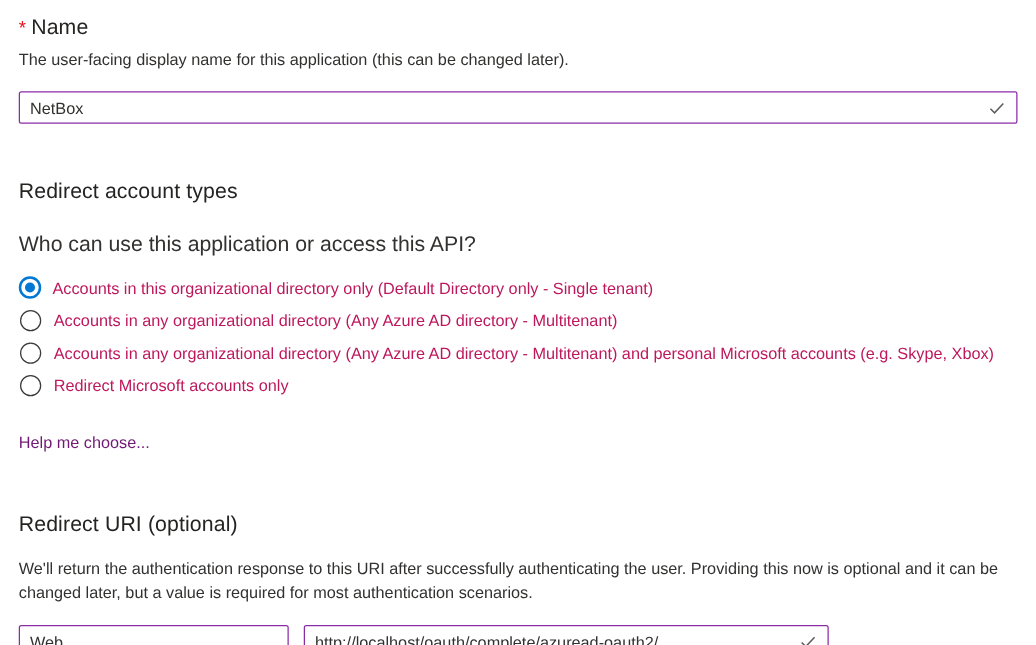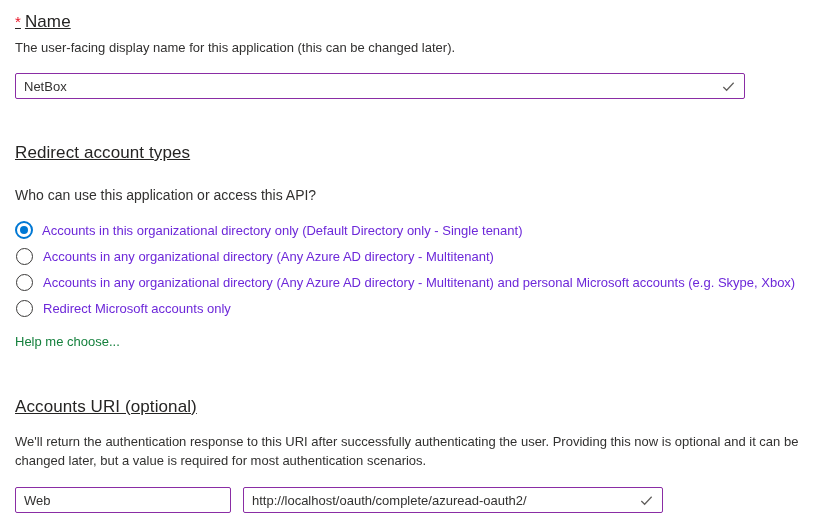--- a/index.html
+++ b/index.html
@@ -10,21 +10,20 @@
     color: #323130;
     overflow: hidden;
   }
   .page { padding: 10px 15px 0 15px; max-width: 829px; }
 
   .section-title {
     font-size: 17px;
     font-weight: 400;
     color: #252423;
     letter-spacing: 0.1px;
-    text-decoration: underline;
   }
   .required-marker { color: #e81123; margin-right: 4px; font-size: 15px; }
 
   .desc {
     font-size: 13px;
     color: #323130;
     line-height: 19px;
   }
 
   
@@ -51,25 +50,25 @@
     color: #323130;
     padding: 0 8px;
     height: 100%;
   }
   .field-check {
     flex: 0 0 auto;
     width: 16px; height: 16px;
     margin-right: 8px;
     display: flex; align-items: center; justify-content: center;
   }
-  .full-width { width: 730px; }
+  .full-width { width: 799px; }
 
   
   .account-section { margin-top: 44px; }
-  .account-question { margin-top: 23px; font-size: 14px; }
+  .account-question { margin-top: 23px; font-size: 17px; }
   .options { margin-top: 12px; }
   .radio-row {
     display: flex;
     align-items: center;
     height: 26px;
     cursor: pointer;
   }
   .radio {
     flex: 0 0 auto;
     width: 17px; height: 17px;
@@ -84,27 +83,27 @@
     border: 2px solid #0078d4;
     width: 18px; height: 18px;
     margin-left: 0;
     margin-right: 9px;
   }
   .radio.selected .dot {
     width: 8px; height: 8px;
     border-radius: 50%;
     background: #0078d4;
   }
-  .radio-label { font-size: 13px; color: #6d28d9; }
+  .radio-label { font-size: 13px; color: #be185d; }
 
   .help-link {
     display: inline-block;
-    margin-top: 13px;
-    font-size: 13px;
-    color: #15803d;
+    margin-top: 25px;
+    font-size: 13px;
+    color: #701a75;
     text-decoration: none;
     cursor: pointer;
   }
 
   
   .redirect-section { margin-top: 47px; }
   .redirect-desc { margin-top: 15px; max-width: 800px; }
   .uri-row {
     margin-top: 17px;
     display: flex;
@@ -188,21 +187,21 @@
             <span class="dot"></span>
           </span>
     <span class="radio-label">Redirect Microsoft accounts only</span>
   </div>
 </div>
 
     <a class="help-link">Help me choose...</a>
   </div>
 
   <div class="redirect-section">
-    <div class="section-title">Accounts URI (optional)</div>
+    <div class="section-title">Redirect URI (optional)</div>
     <div class="desc redirect-desc">We'll return the authentication response to this URI after successfully authenticating the user. Providing this now is optional and it can be changed later, but a value is required for most authentication scenarios.</div>
 
     <div class="uri-row">
       <div class="select-field">
         <span class="select-value">Web</span>
         <span class="select-chevron">
           
         </span>
       </div>
 

